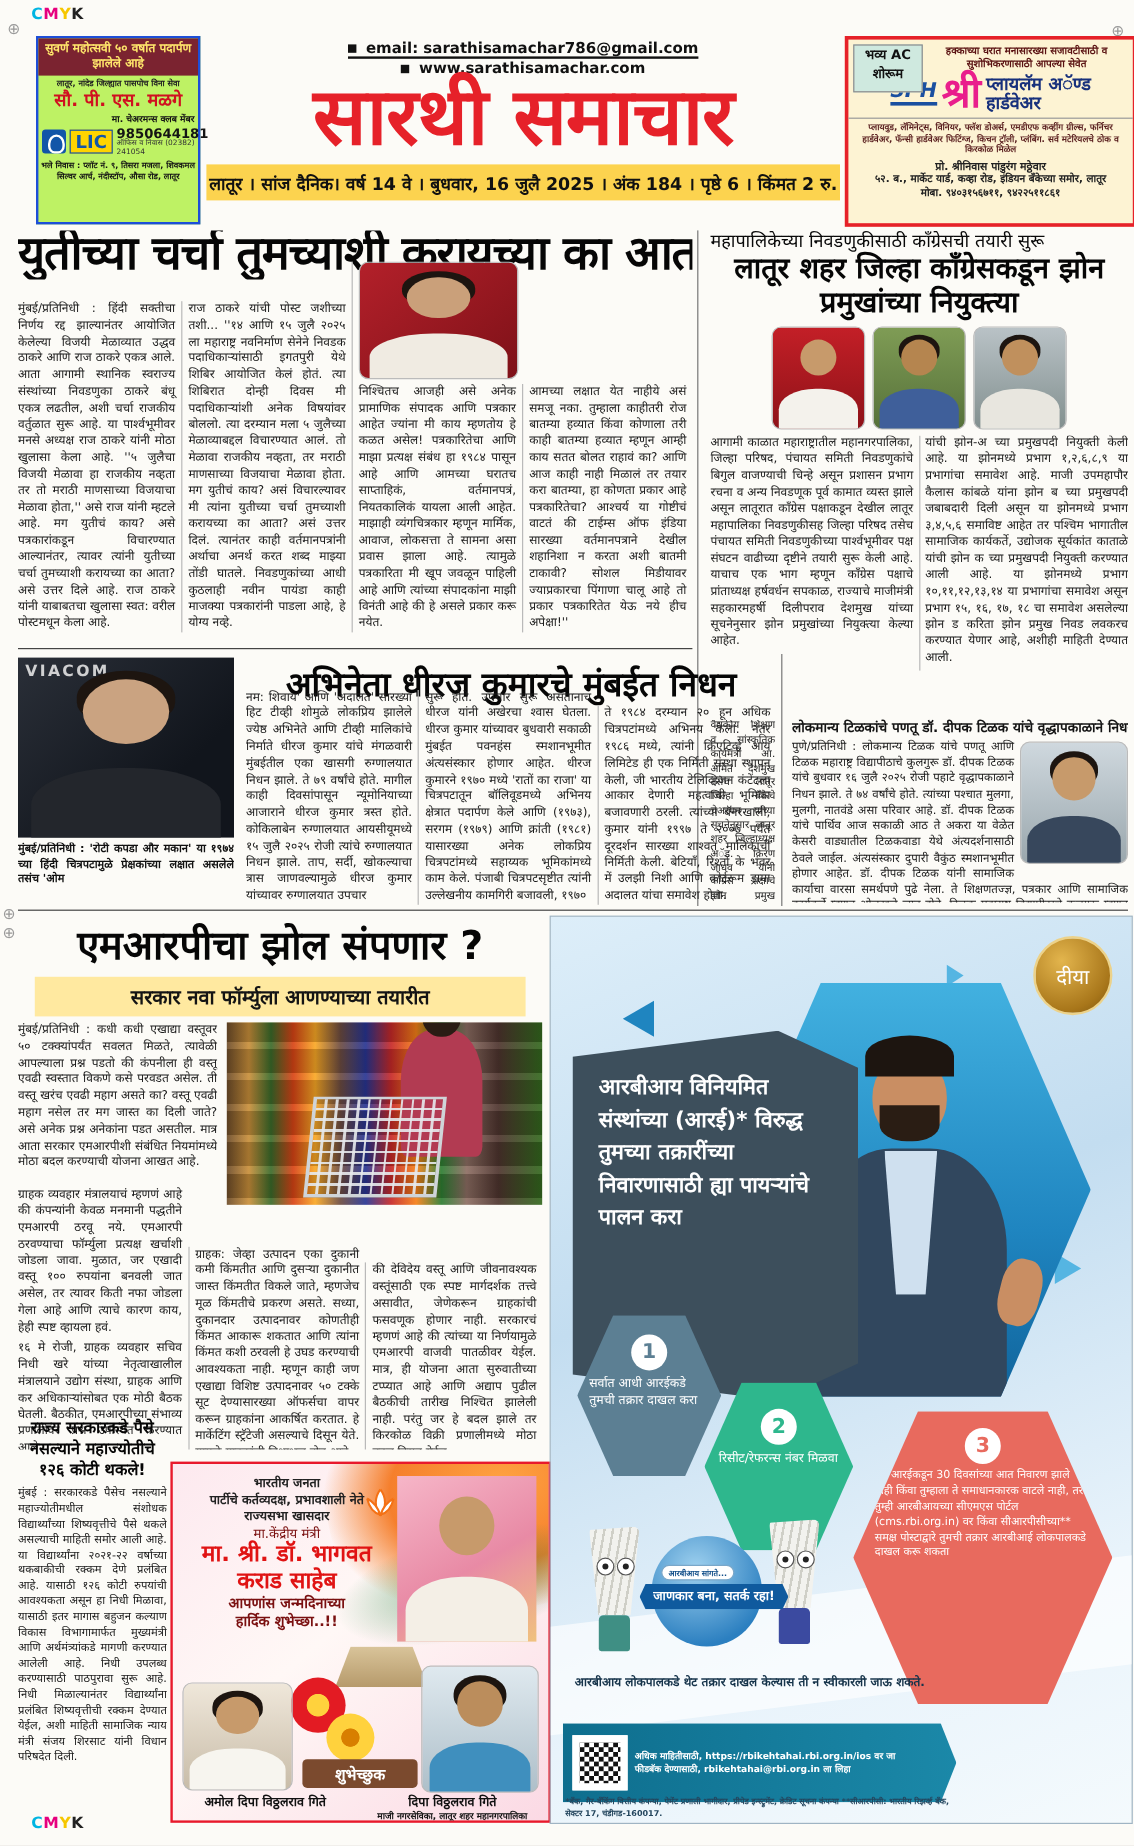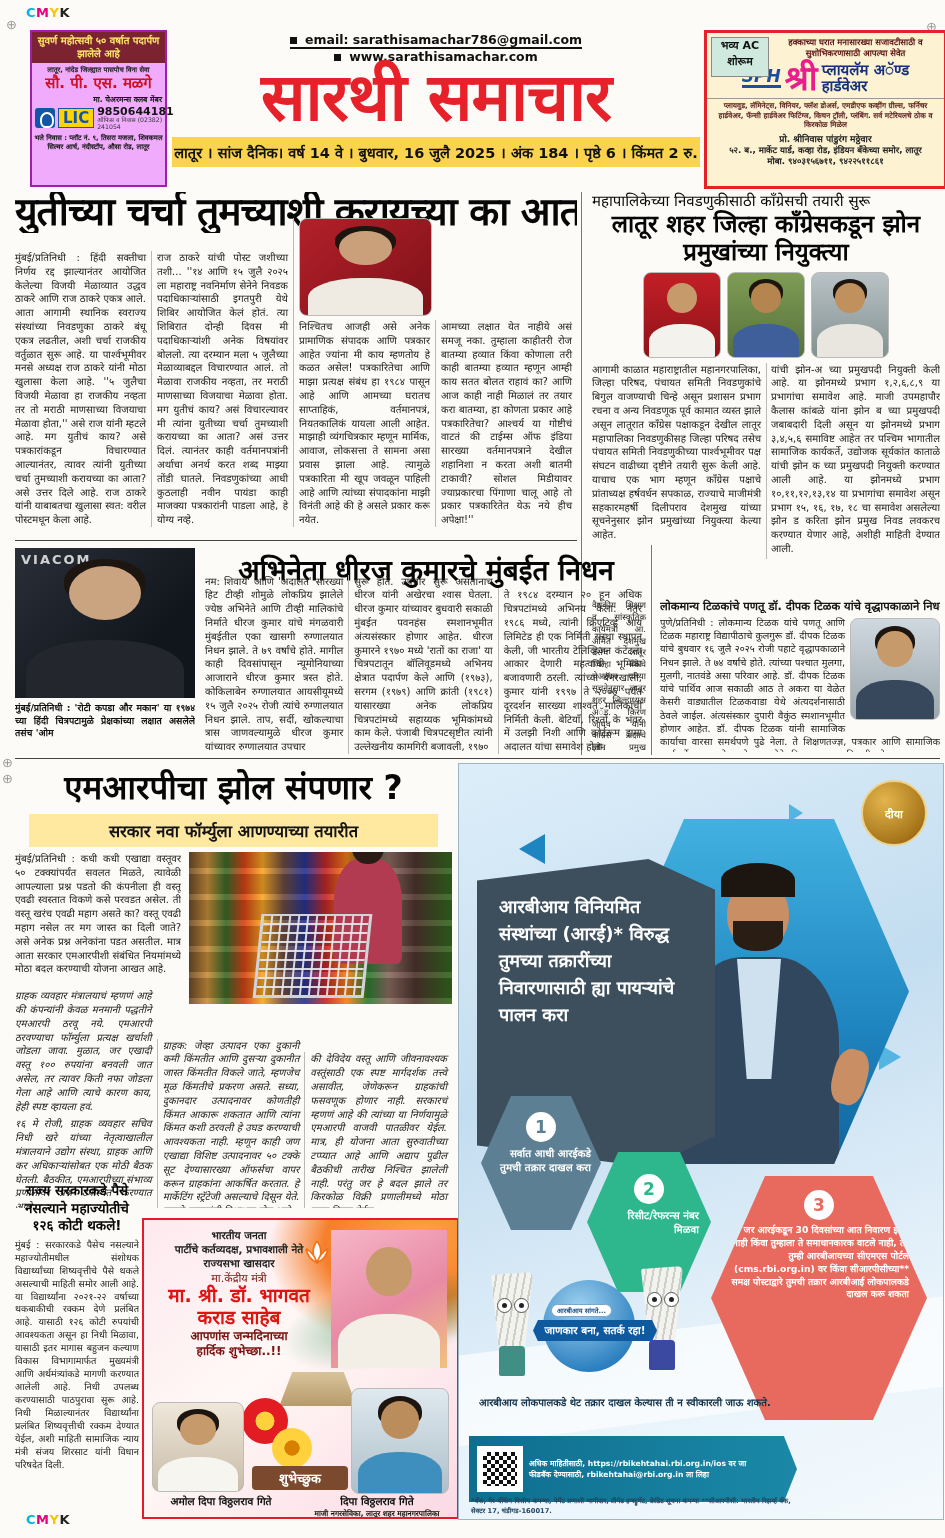--- a/index.html
+++ b/index.html
@@ -4,21 +4,21 @@
 <style>
   html,body{margin:0;padding:0;background:#e9e7e2;}
   #page{position:relative;width:945px;height:1538px;margin:0 auto;background:#fcfbf7;
         font-family:"DejaVu Sans","Liberation Sans",sans-serif;color:#141414;overflow:hidden;}
   .abs{position:absolute;}
   .regmark{color:#9a9a9a;font-size:13px;line-height:1;}
   
   .cmyk{font-size:13px;font-weight:bold;letter-spacing:.5px;}
   .cmyk .c{color:#00b5e2}.cmyk .m{color:#e6007e}.cmyk .y{color:#f6c700}.cmyk .k{color:#222}
   
-  .lic-ad{border:2px solid #a21caf;background:#f0abfc;}
+  .lic-ad{border:2px solid #1d4ed8;background:#bef264;}
   .lic-head{background:#7b2330;color:#ffe66b;font-size:10px;font-weight:bold;text-align:center;padding:3px 2px;line-height:1.25;}
   .lic-line{font-size:6.8px;text-align:center;padding:2px 1px 0;font-weight:bold;color:#222;}
   .lic-name{color:#d01020;font-size:15px;font-weight:bold;text-align:center;line-height:1.1;padding-top:1px;}
   .lic-member{font-size:7.6px;font-weight:bold;text-align:right;padding:2px 3px 0;}
   .lic-row{display:flex;align-items:center;gap:3px;padding:2px 3px;}
   .lic-emblem{width:20px;height:20px;background:#1256a8;border-radius:3px;position:relative;flex:0 0 auto;}
   .lic-emblem::after{content:"";position:absolute;left:5px;top:4px;width:10px;height:12px;border:2px solid #fff;border-radius:50% 50% 40% 40%;}
   .lic-logo{background:#ffd400;color:#1256a8;font-weight:bold;font-size:15px;padding:0 4px;border:1px solid #1256a8;}
   .lic-phone{font-size:11px;font-weight:bold;line-height:1.05;}
   .lic-office{font-size:6.2px;color:#333;line-height:1.1;}
@@ -84,23 +84,23 @@
   .parl{position:absolute;background:linear-gradient(#d9c49a,#b69a6b);clip-path:polygon(8% 100%,22% 0,78% 0,92% 100%);}
   .flower{position:absolute;border-radius:50%;}
   
   .rbi{border:1px solid #9fb4c4;background:linear-gradient(160deg,#ddeef9 0%,#c3ddf0 38%,#e8f3fb 75%,#f4fafd 100%);overflow:hidden;}
   .tri{position:absolute;width:0;height:0;}
   .hexa{clip-path:polygon(25% 0%,75% 0%,100% 50%,75% 100%,25% 100%,0% 50%);}
   .hex-photo{background:linear-gradient(180deg,#42b1e0 0%,#1f85c0 60%,#10649c 100%);}
   .rbi-panel{background:#3d4f5c;clip-path:polygon(0 7%,72% 0,100% 10%,100% 90%,72% 100%,0 93%);}
   .rbi-panel-inner{padding:34px 16px 0 22px;color:#fff;font-size:18px;font-weight:800;line-height:1.5;}
   .badge{border-radius:50%;background:radial-gradient(circle at 35% 30%,#e3b54d,#a8761a 70%,#7a540f);border:2px solid #ecd28a;
-         color:#fff;display:flex;align-items:center;justify-content:center;font-size:11px;font-weight:bold;text-align:center;}
+         color:#fff;display:flex;align-items:center;justify-content:center;font-size:17px;font-weight:normal;text-align:center;}
   .stepnum{width:30px;height:30px;border-radius:50%;background:#fff;margin:0 auto 4px;display:flex;align-items:center;justify-content:center;font-size:17px;font-weight:800;}
-  .steptxt{color:#fff;font-size:10.3px;font-weight:bold;text-align:right;line-height:1.4;}
+  .steptxt{color:#fff;font-size:10.3px;font-weight:normal;text-align:left;line-height:1.4;}
   .mascot{position:absolute;width:54px;height:104px;}
   .mascot .cone{position:absolute;left:6px;top:0;width:42px;height:74px;background:repeating-linear-gradient(100deg,#f2f2ee 0 5px,#cfcfc7 5px 7px);clip-path:polygon(0 4%,100% 0,82% 100%,18% 100%);border-radius:6px;}
   .mascot .eye{position:absolute;top:26px;width:13px;height:13px;border-radius:50%;background:#fff;border:1px solid #555;}
   .mascot .eye::after{content:"";position:absolute;left:4px;top:4px;width:5px;height:5px;border-radius:50%;background:#222;}
   .mascot .legs{position:absolute;bottom:0;left:14px;width:26px;height:30px;background:#3b4aa0;border-radius:4px 4px 2px 2px;}
   .mas-circle{position:absolute;border-radius:50%;background:radial-gradient(circle at 40% 30%,#9fd1ef,#2b7fc0 75%);}
   .mas-pill{position:absolute;background:#fff;border:1px solid #7aa7c9;border-radius:8px;font-size:6.6px;font-weight:bold;color:#14508a;padding:1px 5px;}
   .mas-band{position:absolute;background:#0f5a9e;color:#fff;font-size:10.5px;font-weight:800;text-align:center;line-height:1.25;padding:4px 6px;clip-path:polygon(4% 0,96% 0,100% 50%,96% 100%,4% 100%,0 50%);}
   .rbi-note{font-size:10px;font-weight:bold;color:#15334a;line-height:1.4;}
   .rbi-banner{background:linear-gradient(90deg,#0e6e8e,#1b88a8);clip-path:polygon(0 0,96% 0,100% 50%,96% 100%,0 100%);display:flex;align-items:center;gap:6px;padding:5px 8px;}
@@ -259,21 +259,21 @@
     <div class="headline-mrp">एमआरपीचा झोल संपणार ?</div>
     <div class="subhead-bar">सरकार नवा फॉर्म्युला आणण्याच्या तयारीत</div>
     <div style="display:flex;gap:8px;margin-top:4px;">
       <div class="btxt" style="width:166px;flex:0 0 auto;height:152px;overflow:hidden;">मुंबई/प्रतिनिधी : कधी कधी एखाद्या वस्तूवर ५० टक्क्यांपर्यंत सवलत मिळते, त्यावेळी आपल्याला प्रश्न पडतो की कंपनीला ही वस्तू एवढी स्वस्तात विकणे कसे परवडत असेल. ती वस्तू खरंच एवढी महाग असते का? वस्तू एवढी महाग नसेल तर मग जास्त का दिली जाते? असे अनेक प्रश्न अनेकांना पडत असतील. मात्र आता सरकार एमआरपीशी संबंधित नियमांमध्ये मोठा बदल करण्याची योजना आखत आहे.</div>
       <div class="photo market" style="flex:1;height:152px;">
         <span class="shelfblur"></span>
         <span class="shopper"></span>
         <span class="cart"></span>
       </div>
     </div>
-    <div class="cols btxt" style="margin-top:6px;height:208px;font-style:italic;">
+    <div class="cols btxt" style="margin-top:6px;height:208px;">
       <div>
         <p>ग्राहक व्यवहार मंत्रालयाचं म्हणणं आहे की कंपन्यांनी केवळ मनमानी पद्धतीने एमआरपी ठरवू नये. एमआरपी ठरवण्याचा फॉर्म्युला प्रत्यक्ष खर्चाशी जोडला जावा. मुळात, जर एखादी वस्तू १०० रुपयांना बनवली जात असेल, तर त्यावर किती नफा जोडला गेला आहे आणि त्याचे कारण काय, हेही स्पष्ट व्हायला हवं.</p>
         <p>१६ मे रोजी, ग्राहक व्यवहार सचिव निधी खरे यांच्या नेतृत्वाखालील मंत्रालयाने उद्योग संस्था, ग्राहक आणि कर अधिकाऱ्यांसोबत एक मोठी बैठक घेतली. बैठकीत, एमआरपीच्या संभाव्य प्रणालीवर प्रश्न उपस्थित करण्यात आले,</p>
       </div>
       <div>ग्राहक: जेव्हा उत्पादन एका दुकानी कमी किंमतीत आणि दुसऱ्या दुकानीत जास्त किंमतीत विकले जाते, म्हणजेच मूळ किंमतीचे प्रकरण असते. सध्या, दुकानदार उत्पादनावर कोणतीही किंमत आकारू शकतात आणि त्यांना किंमत कशी ठरवली हे उघड करण्याची आवश्यकता नाही. म्हणून काही जण एखाद्या विशिष्ट उत्पादनावर ५० टक्के सूट देण्यासारख्या ऑफर्सचा वापर करून ग्राहकांना आकर्षित करतात. हे मार्केटिंग स्ट्रॅटेजी असल्याचे दिसून येते. यामुळे ग्राहकांची दिशाभूल होत आहे.</div>
       <div>की देविदेय वस्तू आणि जीवनावश्यक वस्तूंसाठी एक स्पष्ट मार्गदर्शक तत्त्वे असावीत, जेणेकरून ग्राहकांची फसवणूक होणार नाही. सरकारचं म्हणणं आहे की त्यांच्या या निर्णयामुळे एमआरपी वाजवी पातळीवर येईल. मात्र, ही योजना आता सुरुवातीच्या टप्प्यात आहे आणि अद्याप पुढील बैठकीची तारीख निश्चित झालेली नाही. परंतु जर हे बदल झाले तर किरकोळ विक्री प्रणालीमध्ये मोठा बदल दिसून येईल.</div>
     </div>
   </div>
 
   <div class="abs" style="left:15px;top:1182px;width:124px;height:326px;overflow:hidden;">

